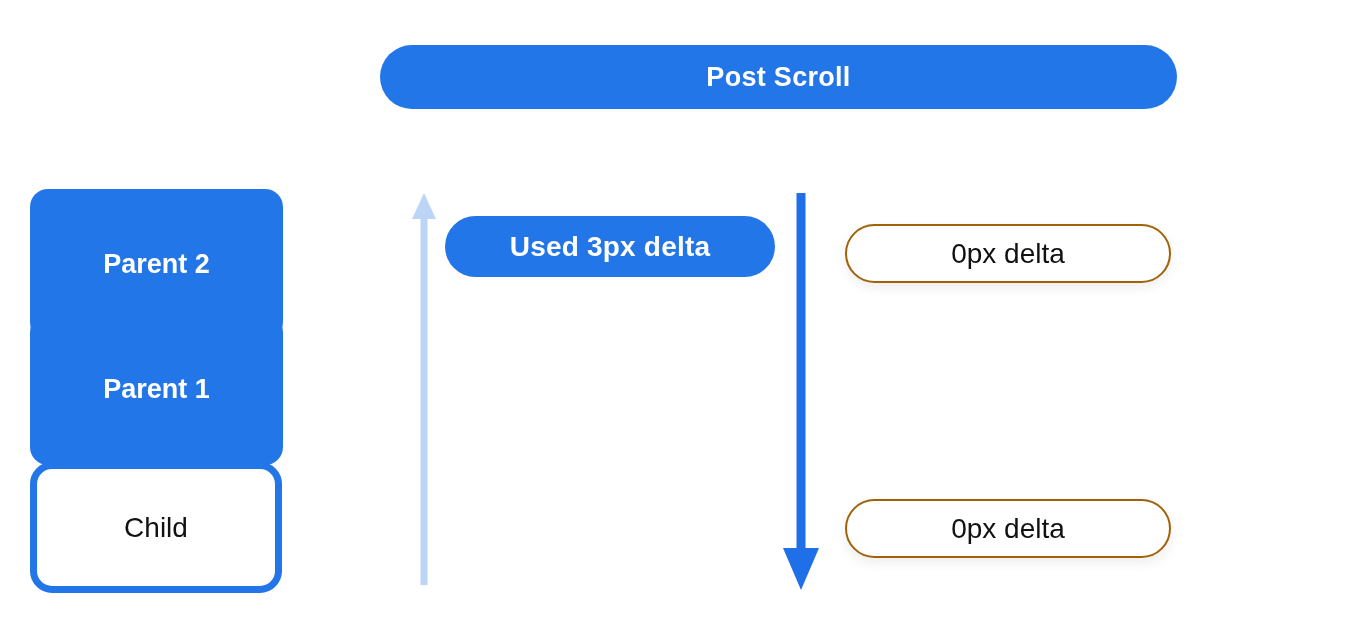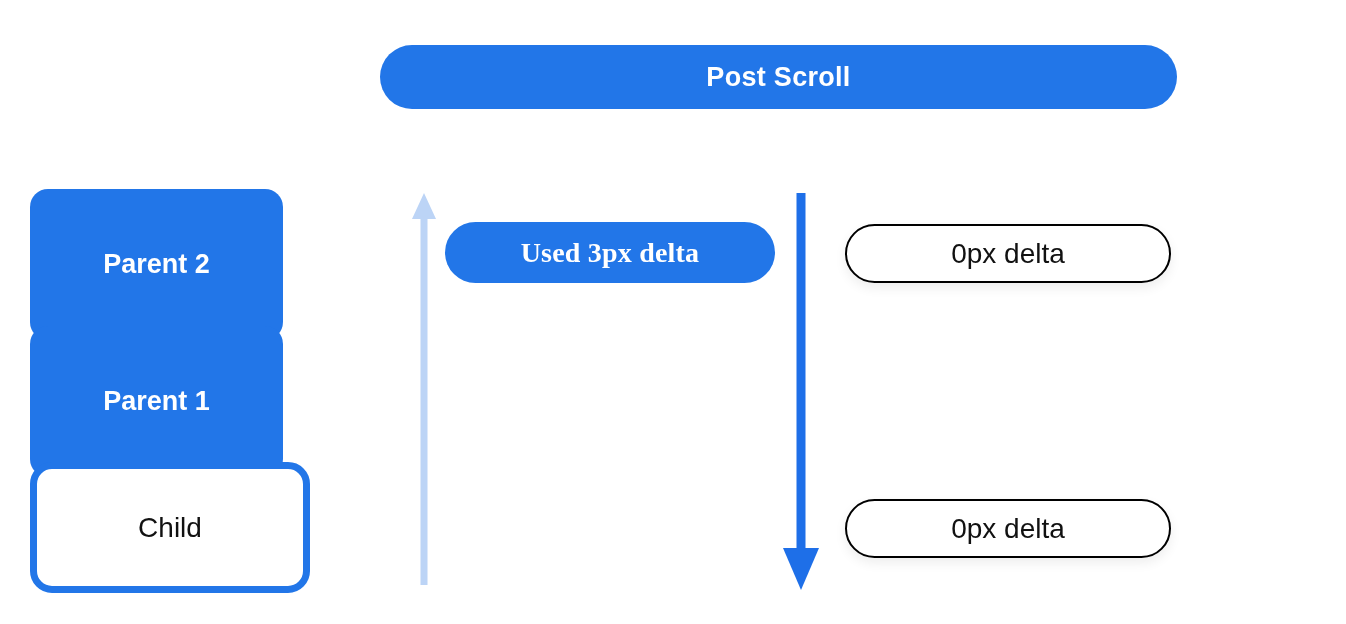--- a/index.html
+++ b/index.html
@@ -35,48 +35,48 @@
   .parent-box {
     left: 30px;
     width: 253px; height: 151px;
     background: #2276e8;
     border-radius: 18px;
     color: #ffffff;
     font-weight: bold;
     font-size: 27px;
   }
   .parent-2 { top: 189px; }
-  .parent-1 { top: 326px; }
+  .parent-1 { top: 314px; }
   .child-box {
     left: 30px; top: 462px;
-    width: 280px; height: 131px;
+    width: 252px; height: 131px;
     background: #ffffff;
     border: 7px solid #2276e8;
     border-radius: 22px;
     color: #111111;
     font-weight: 500;
     font-size: 28px;
   }
   .blue-pill {
     left: 445px;
     width: 330px; height: 61px;
     background: #2276e8;
     border-radius: 31px;
     color: #ffffff;
     font-weight: bold;
     font-size: 28px;
     letter-spacing: 0.2px;
   }
-  .blue-pill-1 { top: 222px; font-family: Liberation Serif, serif; }
+  .blue-pill-1 { top: 216px; }
   .blue-pill-2 { top: 360px; }
   .white-pill {
     left: 845px;
     width: 326px; height: 59px;
     background: #ffffff;
-    border: 2px solid #000000;
+    border: 2px solid #a16207;
     border-radius: 30px;
     box-shadow: 0 5px 12px rgba(0,0,0,0.07);
     color: #111111;
     font-weight: 500;
     font-size: 28px;
   }
   .white-pill-1 { top: 224px; }
   .white-pill-2 { top: 499px; }
   .arrow {
     position: absolute;

